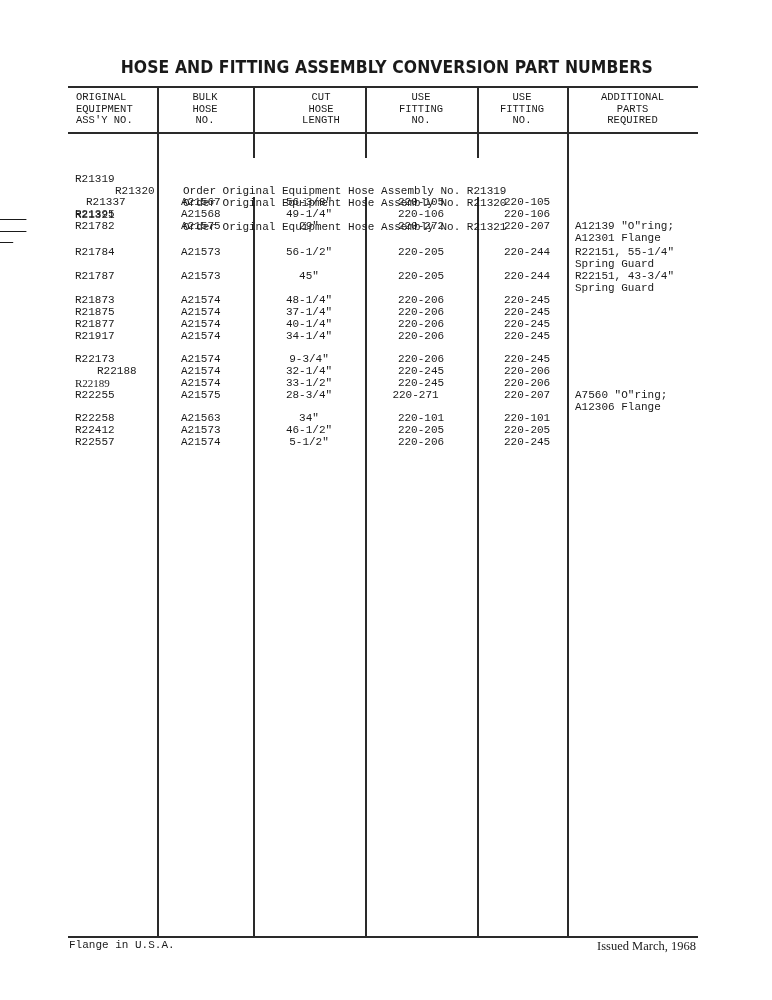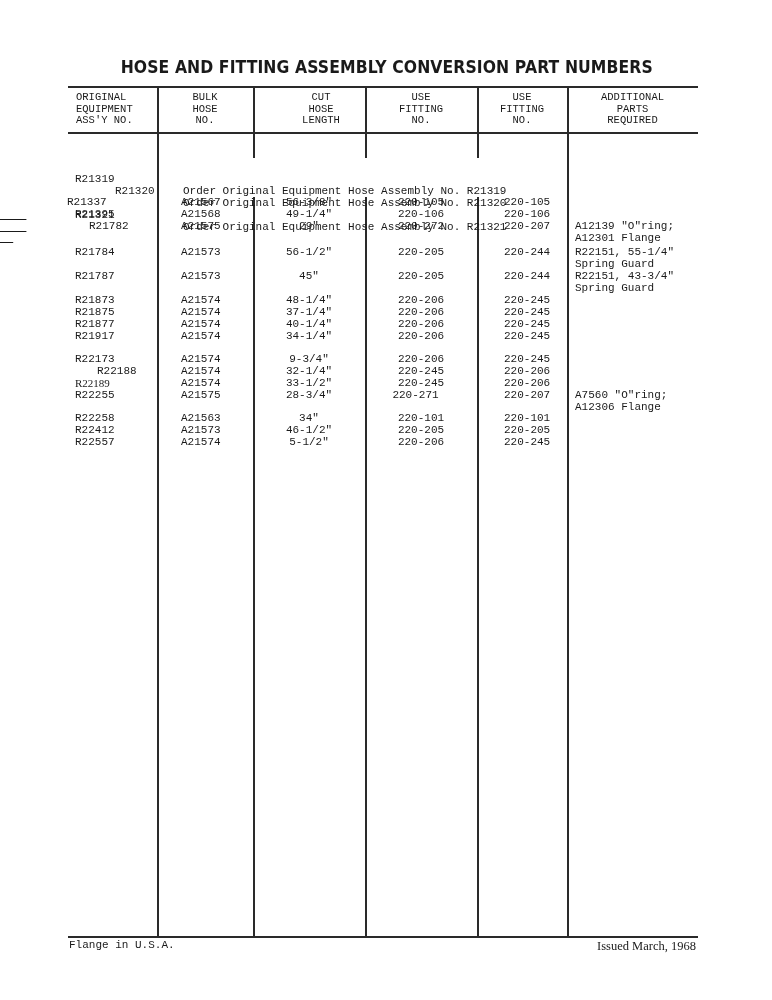--- a/index.html
+++ b/index.html
@@ -75,37 +75,37 @@
     <span class="cell" style="left:75px;margin-left:40px;">R21320</span>
     <span class="cell" style="left:183px;">Order Original Equipment Hose Assembly No. R21320</span>
   </div>
   <div class="cell" style="top:198px;text-decoration:underline;">
     <span class="cell" style="left:75px;">R21321</span>
     <span class="cell" style="left:183px;">Order Original Equipment Hose Assembly No. R21321</span>
   </div>
 
   <div id="rows">
       <div>
-        <span class="cell" style="left:67px;top:197px;">R21337</span>
+        <span class="cell" style="left:86px;top:197px;">R21337</span>
         <span class="cell" style="left:181px;top:197px;">A21567</span>
         <span class="cell center" style="left:253px;width:112px;top:197px;">56-3/8"</span>
         <span class="cell center" style="left:365px;width:112px;top:197px;">220-105</span>
         <span class="cell" style="left:504px;top:197px;">220-105</span>
         <span class="cell" style="left:575px;top:197px;"></span>
       </div>
       <div>
         <span class="cell" style="left:75px;top:209px;">R21395</span>
         <span class="cell" style="left:181px;top:209px;">A21568</span>
         <span class="cell center" style="left:253px;width:112px;top:209px;">49-1/4"</span>
         <span class="cell center" style="left:365px;width:112px;top:209px;">220-106</span>
         <span class="cell" style="left:504px;top:209px;">220-106</span>
         <span class="cell" style="left:575px;top:209px;"></span>
       </div>
       <div>
-        <span class="cell" style="left:89px;top:221px;">R21782</span>
+        <span class="cell" style="left:75px;top:221px;">R21782</span>
         <span class="cell" style="left:181px;top:221px;">A21575</span>
         <span class="cell center" style="left:253px;width:112px;top:221px;">29"</span>
         <span class="cell center" style="left:365px;width:112px;top:221px;">220-272</span>
         <span class="cell" style="left:504px;top:221px;">220-207</span>
         <span class="cell" style="left:575px;top:221px;">A12139 "O"ring;
 A12301 Flange</span>
       </div>
       <div>
         <span class="cell" style="left:75px;top:247px;">R21784</span>
         <span class="cell" style="left:181px;top:247px;">A21573</span>

